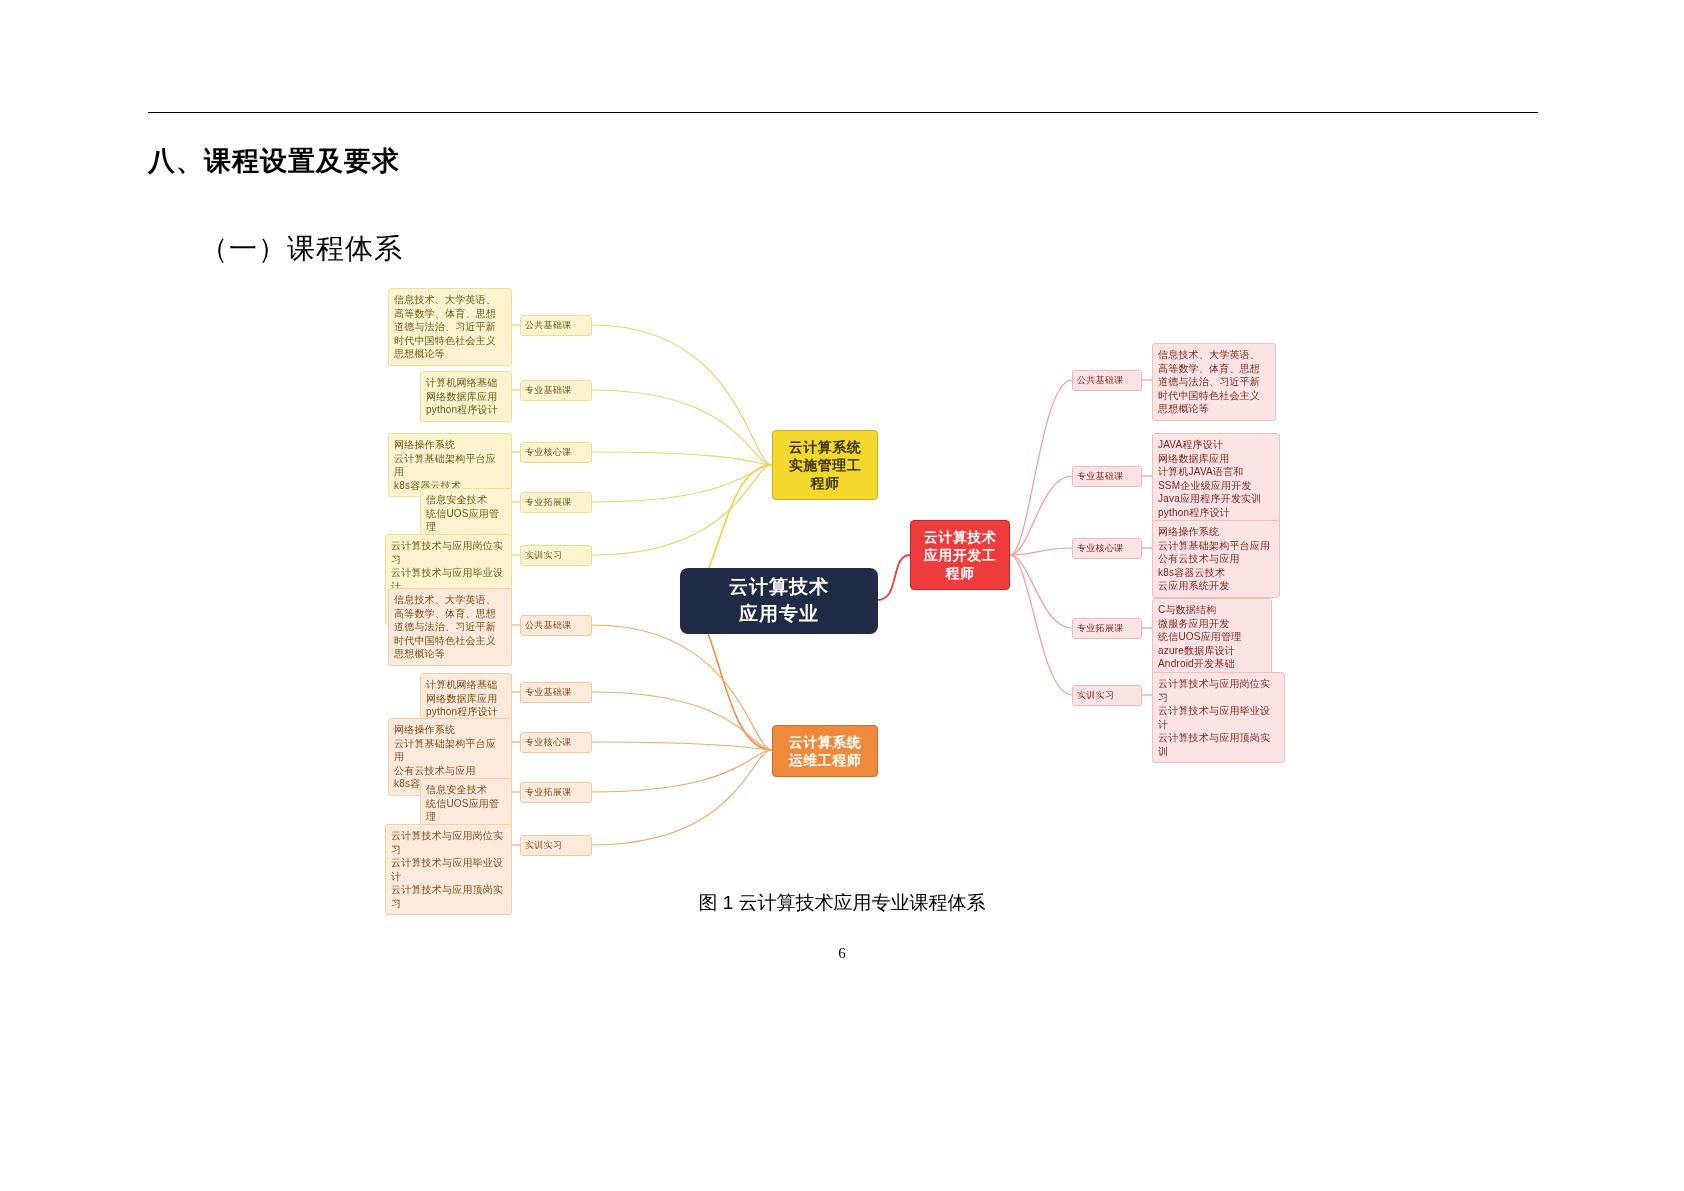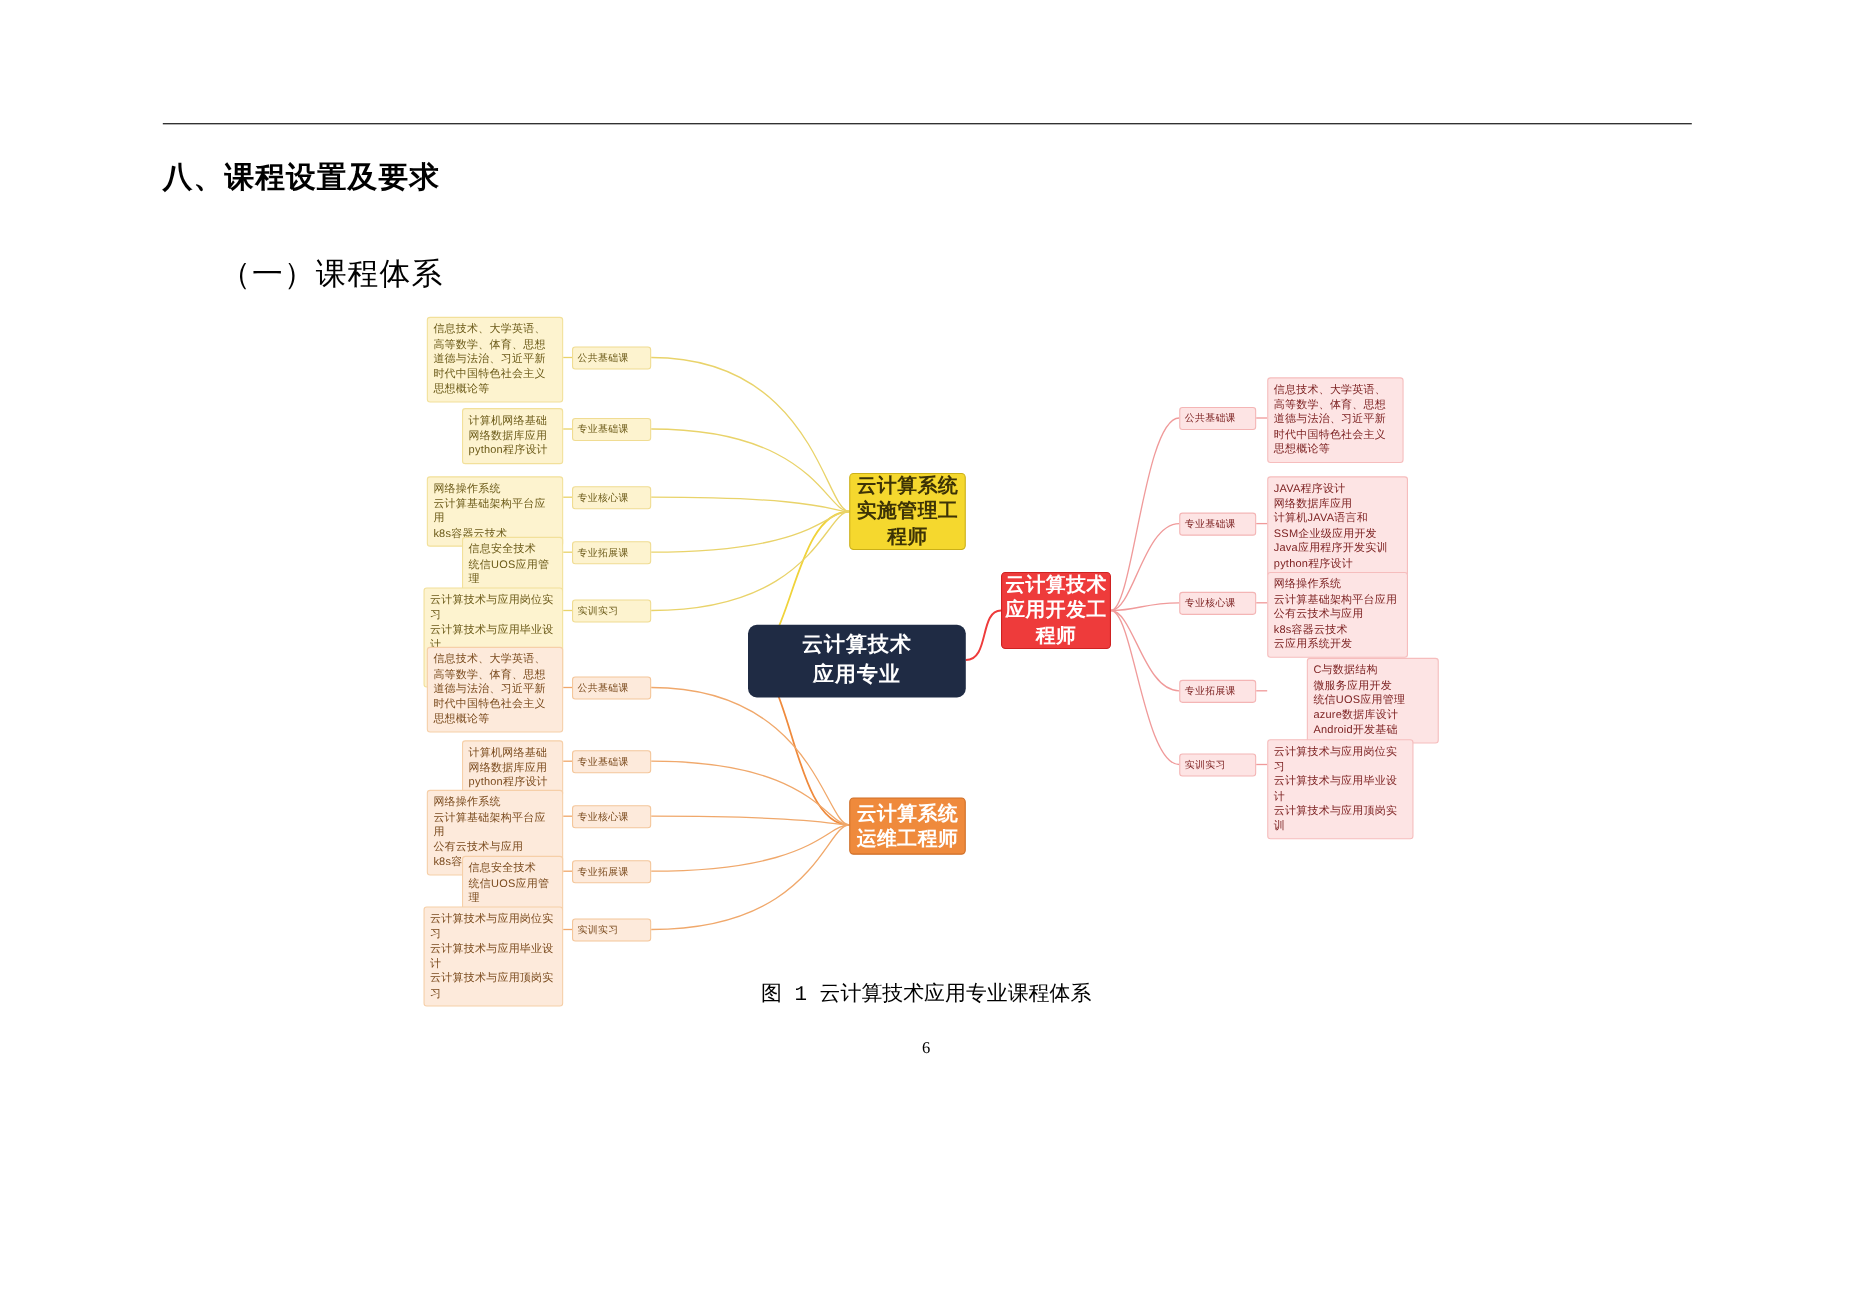--- a/index.html
+++ b/index.html
@@ -46,21 +46,21 @@
     font-weight: normal;
     letter-spacing: 1px;
   }
   .caption {
     position: absolute;
     left: 0;
     top: 890px;
     width: 1684px;
     text-align: center;
     font-size: 19px;
-    font-family: Liberation Mono, monospace;
+    font-family: Liberation Sans, sans-serif;
   }
   .pagenum {
     position: absolute;
     left: 0;
     top: 945px;
     width: 1684px;
     text-align: center;
     font-size: 15px;
     font-family: "Liberation Serif", serif;
   }
@@ -117,21 +117,21 @@
   }
   .cat-yellow { background: #fdf3cf; border: 1px solid #f0dc92; color: #6b5a18; }
   .cat-orange { background: #fdeadb; border: 1px solid #f4c69a; color: #7a4a1d; }
   .cat-red    { background: #fde4e4; border: 1px solid #f4b5b5; color: #7d2222; }
 
   .branch {
     position: absolute;
     box-sizing: border-box;
     border-radius: 4px;
     text-align: center;
-    font-size: 18px;
+    font-size: 14px;
     line-height: 1.3;
     font-weight: bold;
     white-space: pre-line;
     display: flex;
     align-items: center;
     justify-content: center;
     letter-spacing: 0.5px;
   }
   .branch-yellow {
     background: #f5d82e;
@@ -305,21 +305,21 @@
 python程序设计</div>
 
     <div class="cat cat-red" style="left:692px; top:258px; width:70px;">专业核心课</div>
     <div class="node leaf-red" style="left:772px; top:240px; width:128px;">网络操作系统
 云计算基础架构平台应用
 公有云技术与应用
 k8s容器云技术
 云应用系统开发</div>
 
     <div class="cat cat-red" style="left:692px; top:338px; width:70px;">专业拓展课</div>
-    <div class="node leaf-red" style="left:772px; top:318px; width:120px;margin-left:36px;">C与数据结构
+    <div class="node leaf-red" style="left:772px; top:318px; width:120px;">C与数据结构
 微服务应用开发
 统信UOS应用管理
 azure数据库设计
 Android开发基础</div>
 
     <div class="cat cat-red" style="left:692px; top:405px; width:70px;">实训实习</div>
     <div class="node leaf-red" style="left:772px; top:392px; width:133px;">云计算技术与应用岗位实习
 云计算技术与应用毕业设计
 云计算技术与应用顶岗实训</div>
 

